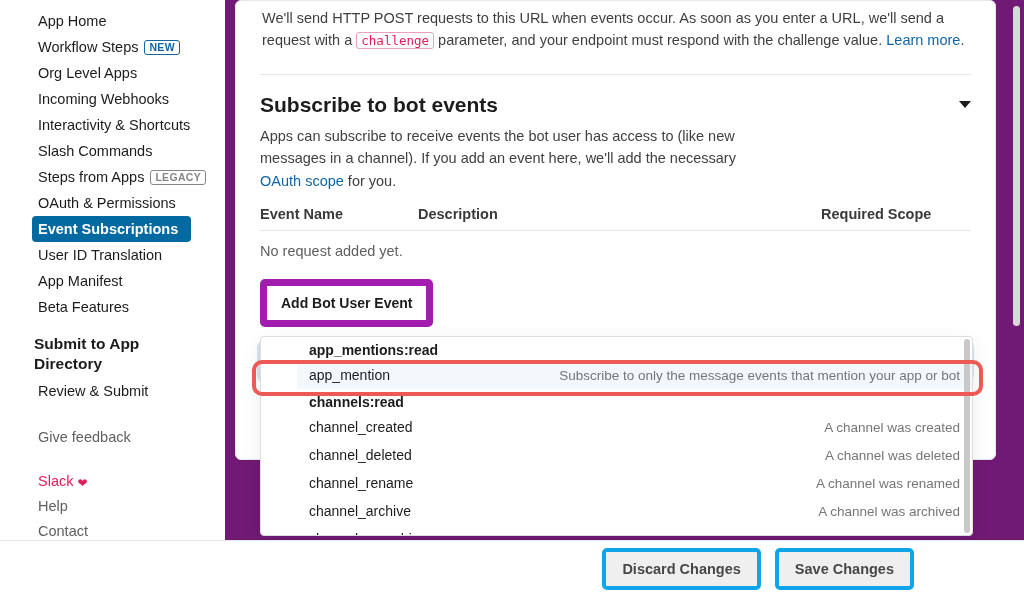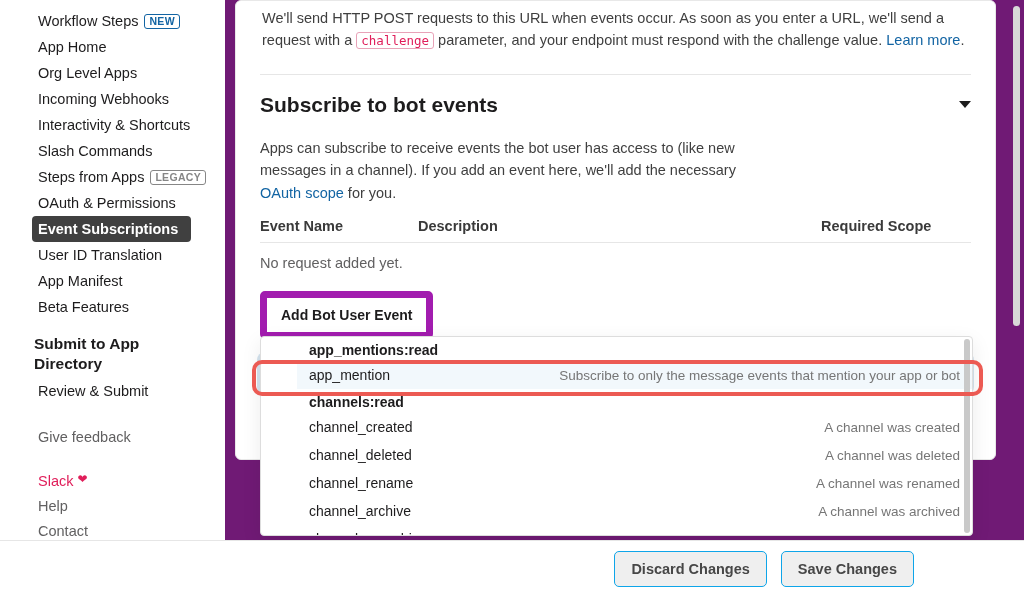--- a/index.html
+++ b/index.html
@@ -5,43 +5,43 @@
   * { box-sizing: border-box; margin: 0; padding: 0; }
   html, body { width: 1024px; height: 596px; font-family: "Helvetica Neue", Helvetica, Arial, sans-serif; background: #fff; color: #1d1c1d; overflow: hidden; }
   .app { display: flex; width: 1024px; height: 596px; position: relative; }
   .page-bg { position: absolute; top:0; left:0; right:0; bottom:0; background:#f8f8f8; }
   .content-wrap { position: relative; display:flex; width:100%; height:100%; }
 
   
   .sidebar { width: 225px; background:#fff; padding: 8px 0 0 34px; font-size: 14.5px; line-height: 1.45; border-right: none; }
   .sidebar ul { list-style: none; }
   .nav-item { padding: 2.5px 10px 2.5px 4px; margin: 0 0 0 0; cursor: pointer; color:#1d1c1d; white-space: nowrap; display:flex; align-items:center; gap:6px; }
-  .nav-item.active { background:#404040; color:#fff; border-radius:4px; padding-left:6px; margin-left:-2px; margin-right:34px; font-weight:600; }
+  .nav-item.active { background:#0369a1; color:#fff; border-radius:4px; padding-left:6px; margin-left:-2px; margin-right:34px; font-weight:600; }
   .badge { font-size:10.5px; font-weight:700; border:1px solid currentColor; border-radius:3px; padding:0 4px; letter-spacing:.3px; display:inline-block; line-height:13px; }
   .badge.new { color:#1264a3; }
   .badge.legacy { color:#868686; }
   .side-heading { font-weight:800; font-size:15.5px; margin: 14px 30px 6px 0; line-height:1.25; }
   .feedback { color:#616061; margin-top:20px; }
-  .slack-link { margin-top:18px; color:#e01e5a; font-weight:500; display:flex; align-items:flex-start; gap:4px; }
+  .slack-link { margin-top:18px; color:#e01e5a; font-weight:500; display:flex; align-items:flex-end; gap:4px; }
   .footerlinks li { padding:1.5px 4px; color:#616061; cursor:pointer; }
   .heart { color:#e01e5a; font-size:12px; }
 
   
   .main { flex:1; background:#701a75; position:relative; }
   .panel { margin: 0 28px 0 10px; background:#fff; border:1px solid #e8e8e8; border-radius:6px; padding: 0 24px 30px 24px; min-height:460px; position:relative; }
   .desc { color:#3f3f3f; font-size:14.5px; line-height:1.55; padding:6px 2px 0 2px; }
   code.inline { font-family: ui-monospace, Menlo, monospace; font-size:12.5px; color:#e01e5a; border:1px solid #e8a2b8; border-radius:3px; padding:0 4px; }
   a.link { color:#1264a3; text-decoration:none; }
   .divider { border:none; border-top:1px solid #e6e6e6; margin:22px 0 18px; }
 
   .section-title-row { display:flex; align-items:center; justify-content:space-between; }
   .section-title { font-weight:800; font-size:21px; }
   .caret { width:0; height:0; border-left:6px solid transparent; border-right:6px solid transparent; border-top:7px solid #1d1c1d; }
 
-  .subdesc { color:#3f3f3f; font-size:14.5px; line-height:1.55; margin-top:20px; max-width:520px; }
+  .subdesc { color:#3f3f3f; font-size:14.5px; line-height:1.55; margin-top:8px; max-width:520px; }
   .table-head { display:flex; font-weight:700; color:#3a3a3a; font-size:14.5px; border-bottom:1px solid #e6e6e6; padding:14px 0 8px; }
   .col-name { width:158px; }
   .col-desc { flex:1; }
   .col-scope { width:150px; }
   .empty { color:#616061; font-size:14.5px; padding:12px 0 20px; }
   .btn { background:#fff; border:7px solid #a21caf; border-radius:5px; font-weight:700; font-size:14px; padding:9px 14px; cursor:pointer; color:#1d1c1d; }
 
   
   .search-wrap { margin-top:16px; }
   .search { width:100%; border:1px solid #6c9bd1; box-shadow:0 0 0 3px rgba(18,100,163,.18); border-radius:5px; padding:9px 12px; font-size:15px; color:#1d1c1d; outline:none; }
@@ -51,40 +51,40 @@
   .dd-scroll { position:absolute; top:2px; right:2px; bottom:2px; width:6px; background:#c9c9c9; border-radius:3px; }
   .group-label { font-weight:800; font-size:14px; padding:5px 12px 3px; color:#1d1c1d; }
   .option { display:flex; align-items:center; padding:6px 12px; font-size:14px; gap:14px; cursor:pointer; }
   .option .evt { min-width:140px; color:#1d1c1d; }
   .option .evt-desc { color:#767676; flex:1; text-align:right; font-size:13.5px; }
   .highlight-wrap { position:absolute; left:16px; right:12px; top:359px; height:36px; border:4px solid #ec5a53; border-radius:10px; pointer-events:none; }
   .option.hl { background:#f2f8fc; }
 
   
   .footer-bar { position:absolute; left:0; right:0; bottom:0; height:56px; background:#fff; border-top:1px solid #e6e6e6; display:flex; justify-content:flex-end; align-items:center; gap:14px; padding-right:110px; }
-  .fbtn { background:#efefef; border:1px solid #0ea5e9; color:#474747; font-weight:700; font-size:14.5px; padding:9px 16px; border-radius:5px; cursor:pointer; }
+  .fbtn { background:#efefef; border:4px solid #0ea5e9; color:#474747; font-weight:700; font-size:14.5px; padding:9px 16px; border-radius:5px; cursor:pointer; }
 
   
   .right-scroll { position:absolute; right:4px; top:6px; width:7px; height:320px; background:#d8d8d8; border-radius:4px; }
 </style>
 </head>
 <body>
 
 <div class="app">
   <div class="page-bg"></div>
   <div class="content-wrap">
 
     <nav class="sidebar">
       <ul>
         <li class="nav-item">
+            <span>App Home</span>
+          </li>
+        <li class="nav-item">
             <span>Workflow Steps</span>
             <span class="badge new">NEW</span>
-          </li>
-        <li class="nav-item">
-            <span>App Home</span>
           </li>
         <li class="nav-item">
             <span>Org Level Apps</span>
           </li>
         <li class="nav-item">
             <span>Incoming Webhooks</span>
           </li>
         <li class="nav-item">
             <span>Interactivity &amp; Shortcuts</span>
           </li>

